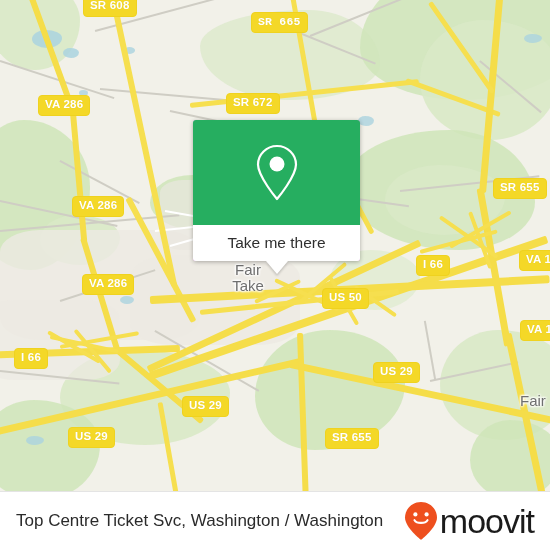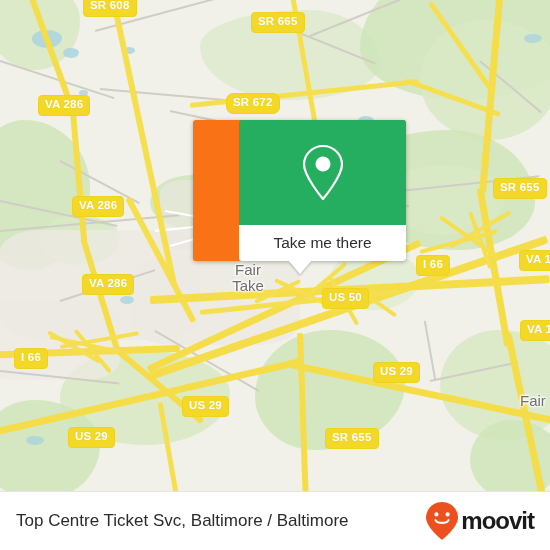--- a/index.html
+++ b/index.html
@@ -27,39 +27,39 @@
   
   .shield{position:absolute;background:#f4d827;border:1.6px solid #efd21f;border-radius:4px;
           color:#ffffff;font-size:11.5px;font-weight:bold;line-height:1;
           padding:3px 6px 4px 6px;white-space:nowrap;letter-spacing:.2px;
           text-shadow:0 0 1px rgba(0,0,0,.10);}
   .placelabel{position:absolute;color:#6f6f6f;font-size:15px;line-height:1.05;
               text-align:center;text-shadow:1px 1px 2px #fff,-1px 1px 2px #fff,1px -1px 2px #fff,-1px -1px 2px #fff;}
 
   
   #popup{position:absolute;left:193px;top:120px;width:167px;height:141px;
-         background:#f97316;border-radius:3px;box-shadow:0 1px 4px rgba(0,0,0,.30);overflow:visible;padding-left:46px;}
+         background:#f0abfc;border-radius:3px;box-shadow:0 1px 4px rgba(0,0,0,.30);overflow:visible;}
   #popup-head{height:105px;background:#26ae60;border-radius:3px 3px 0 0;
               display:flex;align-items:center;justify-content:center;}
   #popup-foot{height:36px;display:flex;align-items:center;justify-content:center;background:#fff;border-radius:0 0 3px 3px;}
   #popup-foot span{font-size:15.5px;color:#2f2f2f;}
   #popup-tail{position:absolute;left:50%;top:141px;margin-left:-11px;width:0;height:0;
               border-left:11px solid transparent;border-right:11px solid transparent;
               border-top:13px solid #ffffff;filter:drop-shadow(0 2px 1px rgba(0,0,0,.18));}
 
   
   #attrib{position:absolute;left:0;top:465px;background:#ffffff;
           padding:5px 9px 5px 9px;font-size:12.5px;color:#3a3a3a;}
 
   
   #footer{position:absolute;left:0;top:492px;width:550px;height:58px;background:#ffffff;
           display:flex;align-items:center;justify-content:space-between;padding:0 16px;box-sizing:border-box;}
   #footer-title{font-size:17px;color:#2b2b2b;white-space:nowrap;}
   #brand{display:flex;align-items:center;gap:2px;}
-  #brand-word{font-size:24px;color:#1b1b1b;font-weight:bold;letter-spacing:-1px;}
+  #brand-word{font-size:34px;color:#1b1b1b;font-weight:normal;letter-spacing:-1px;}
   #footer-sep{position:absolute;left:0;top:491px;width:550px;height:1px;background:#e4e4e4;}
 </style>
 </head>
 <body>
 
 <div id="screen">
 
   <div id="map">
 
     <div class="layer">
@@ -174,23 +174,23 @@
         <div>Fair</div>
         <div>Take</div>
       </div>
       <div class="placelabel" style="left:520px;top:393px;width:60px;text-align:left;">
         <div>Fair</div>
       </div>
     </div>
 
     <div class="layer" id="shields">
         <div class="shield" style="left: 83px; top: -4px;">SR 608</div>
-        <div class="shield" style="left: 251px; top: 12px;">SR 665</div>
+        <div class="shield" style="left: 251px; top: 12px; font-family: Liberation Mono, monospace;">SR 665</div>
         <div class="shield" style="left: 38px; top: 95px;">VA 286</div>
-        <div class="shield" style="left: 226px; top: 93px; border-radius: 7px;">SR 672</div>
+        <div class="shield" style="left: 226px; top: 93px;">SR 672</div>
         <div class="shield" style="left: 72px; top: 196px;">VA 286</div>
         <div class="shield" style="left: 493px; top: 178px;">SR 655</div>
         <div class="shield" style="left: 416px; top: 255px;">I 66</div>
         <div class="shield" style="left: 519px; top: 250px;">VA 12</div>
         <div class="shield" style="left: 82px; top: 274px;">VA 286</div>
         <div class="shield" style="left: 322px; top: 288px; text-align: center;">US 50</div>
         <div class="shield" style="left: 520px; top: 320px;">VA 1</div>
         <div class="shield" style="left: 14px; top: 348px;">I 66</div>
         <div class="shield" style="left: 373px; top: 362px;">US 29</div>
         <div class="shield" style="left: 182px; top: 396px;">US 29</div>
@@ -208,21 +208,21 @@
       <div id="popup-foot">
         <span>Take me there</span>
       </div>
       <div id="popup-tail"></div>
     </div>
 
   </div>
 
   <div id="footer-sep"></div>
   <div id="footer">
-    <div id="footer-title">Top Centre Ticket Svc, Baltimore / Baltimore</div>
+    <div id="footer-title">Top Centre Ticket Svc, Washington / Washington</div>
     <div id="brand">
       <svg width="34" height="40" viewBox="0 0 34 40">
         <path d="M17 1 C8.2 1 1 8 1 16.6 C1 26.6 17 39 17 39 C17 39 33 26.6 33 16.6 C33 8 25.8 1 17 1 Z" fill="#ee4f1e"></path>
         <circle cx="11.4" cy="13.4" r="2.1" fill="#ffffff"></circle>
         <circle cx="22.6" cy="13.4" r="2.1" fill="#ffffff"></circle>
         <path d="M10.5 19.2 C12.8 22.8 21.2 22.8 23.5 19.2" fill="none" stroke="#ffffff" stroke-width="2.1" stroke-linecap="round"></path>
       </svg>
       <span id="brand-word">moovit</span>
     </div>
   </div>

